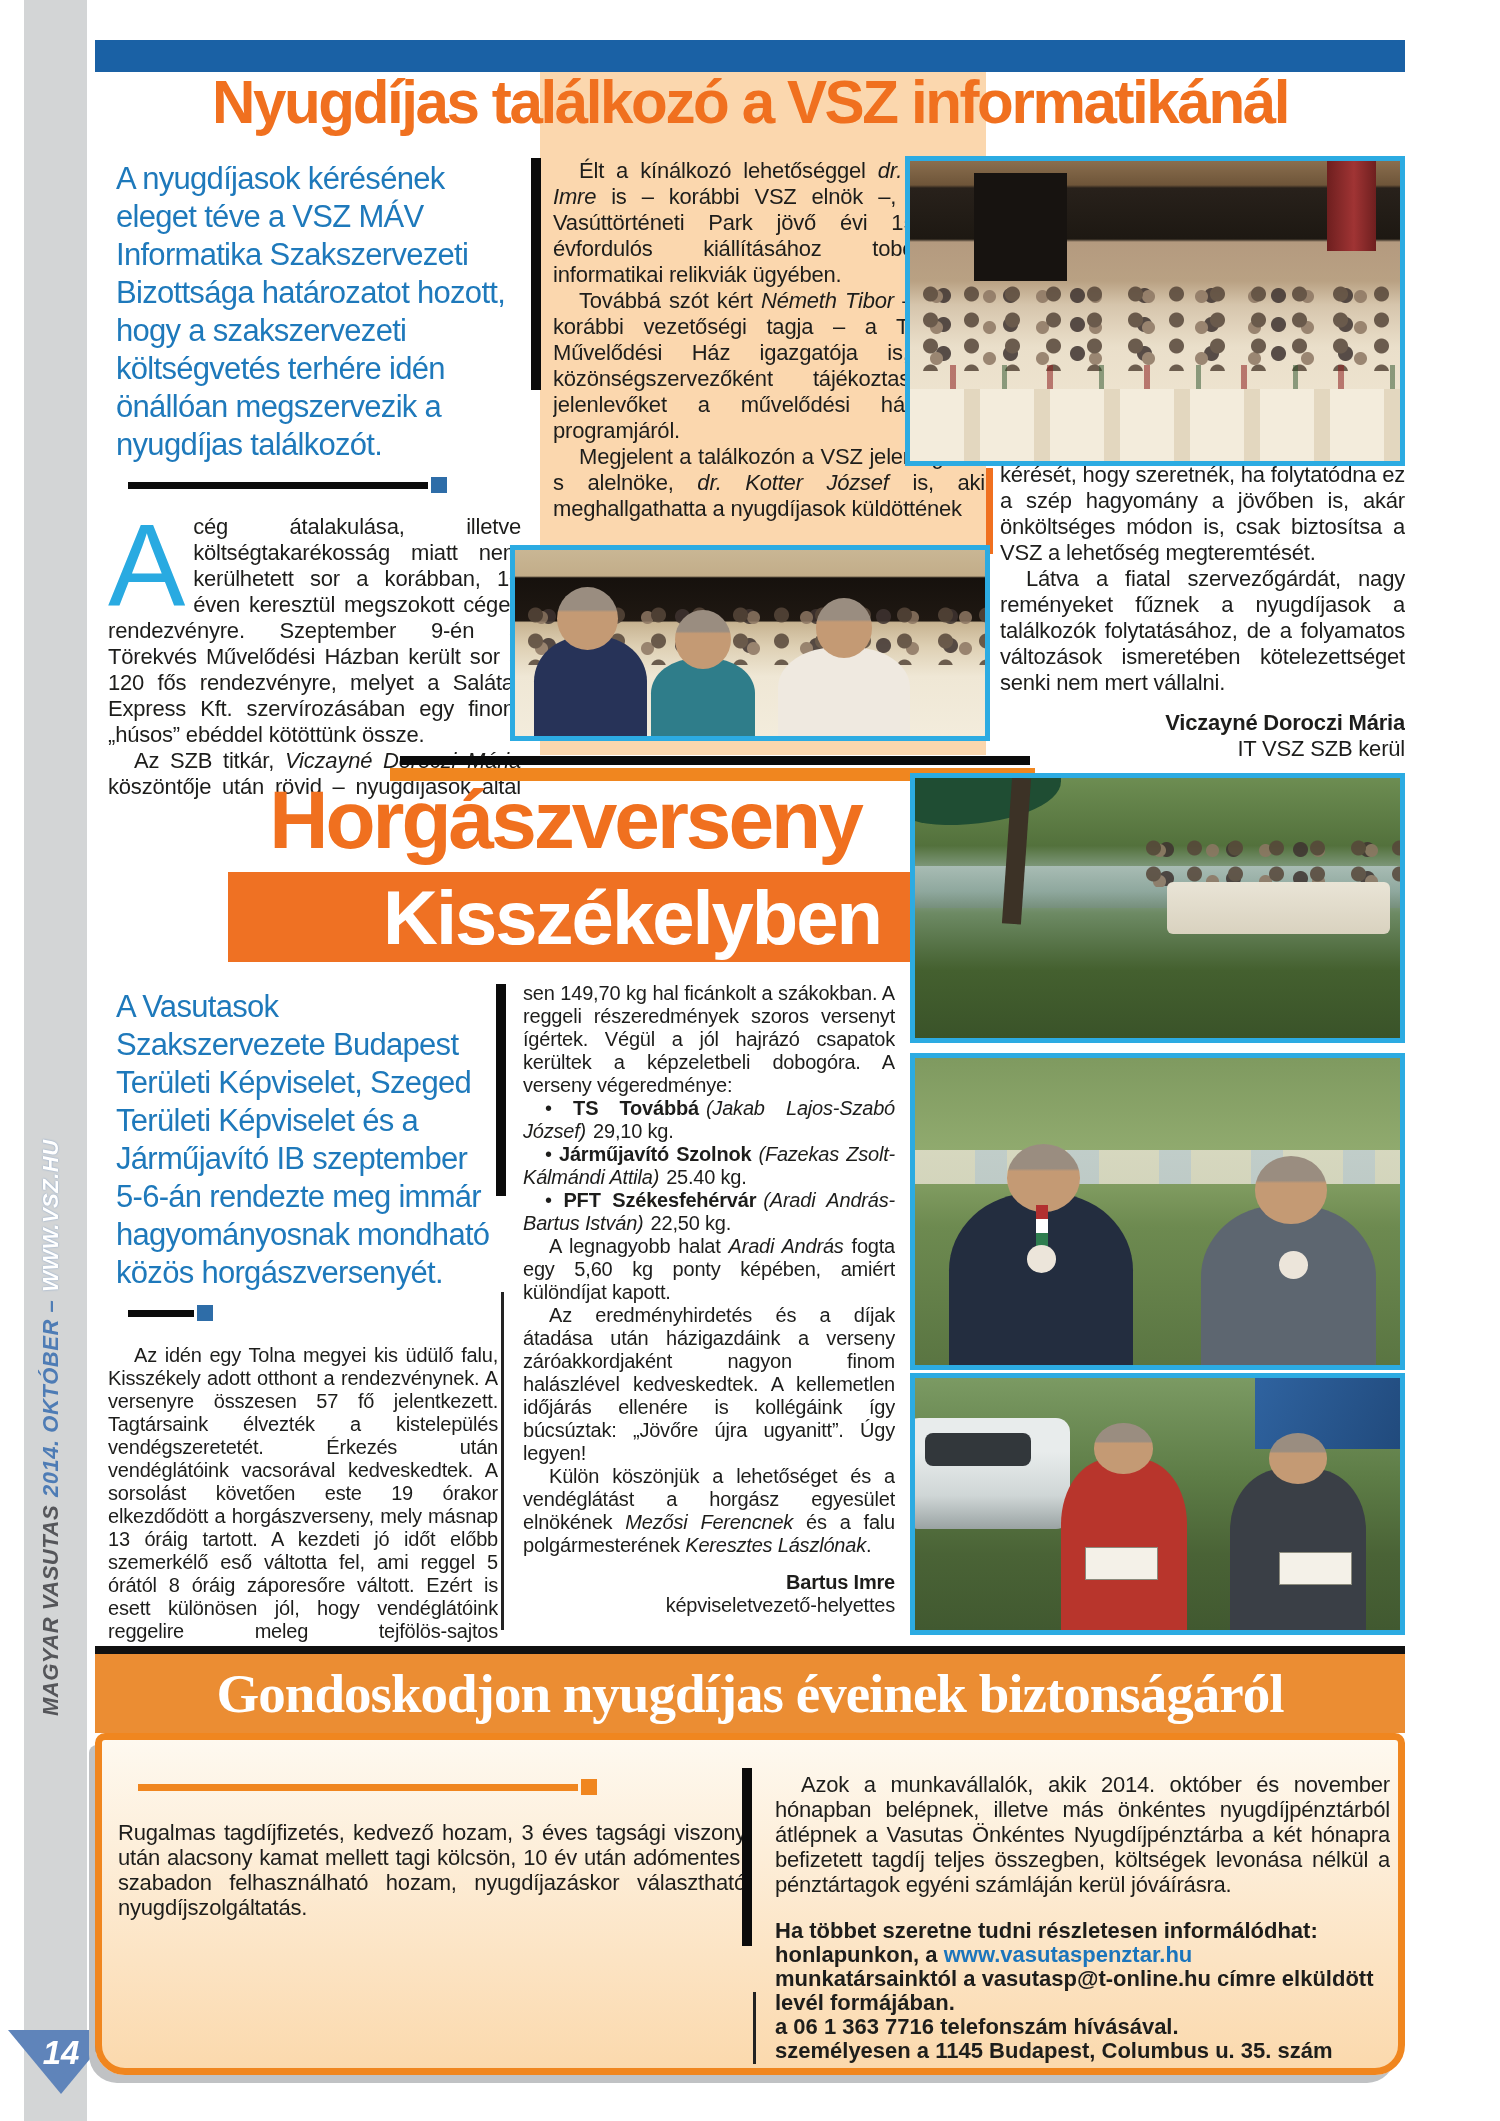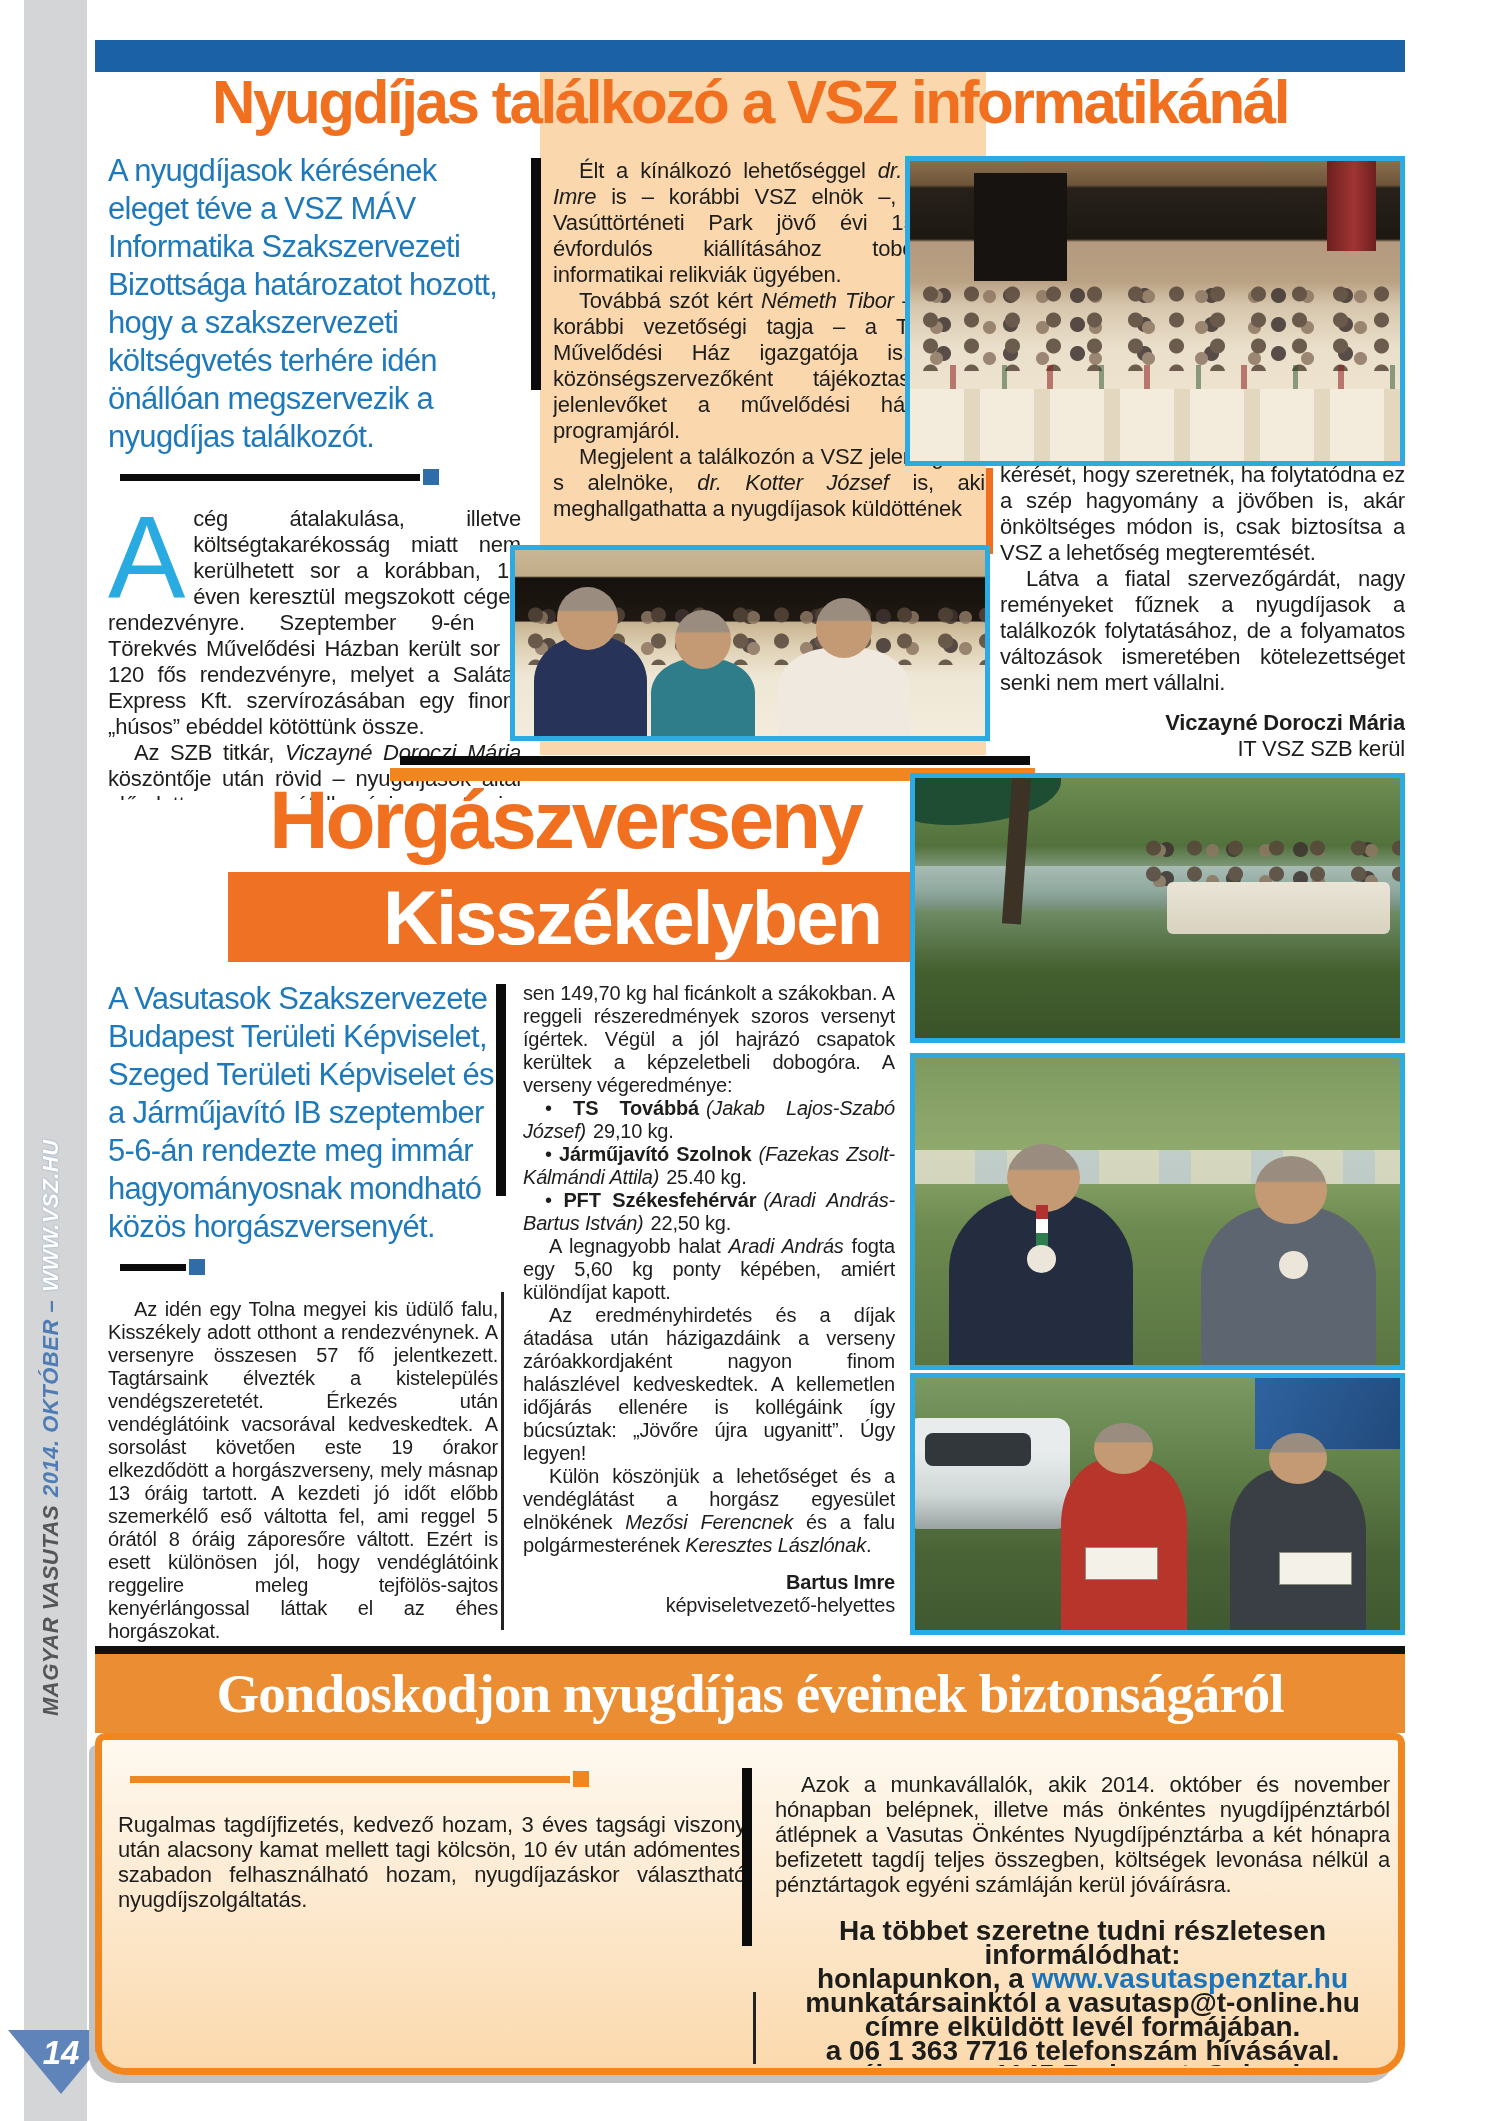--- a/index.html
+++ b/index.html
@@ -14,21 +14,21 @@
   .v-mag{color:#55565a;}
   .v-issue{color:#4e7cb5;margin:0 8px;}
   .v-site{color:#ffffff;text-shadow:0 0 2px #7d9cc4;}
   .pagetri{position:absolute;left:8px;top:2030px;width:106px;height:64px;background:#5f84ba;
            clip-path:polygon(0 0,100% 0,50% 100%);color:#fff;font-style:italic;font-weight:bold;
            font-size:33px;text-align:center;line-height:46px;}
 
   
   .topbar{position:absolute;left:95px;top:40px;width:1310px;height:32px;background:#1a61a5;}
   .peach{position:absolute;left:540px;top:72px;width:446px;height:683px;background:#fbd7ae;}
-  .lead{font-size:31px;line-height:38px;color:#1e79bb;letter-spacing:-.7px;margin:0;}
+  .lead{font-size:31px;line-height:38px;color:#1e79bb;letter-spacing:-.7px;margin:8px;}
   .body{font-size:22px;line-height:26px;letter-spacing:-.2px;color:#1d1d1b;text-align:justify;}
   .body p{margin:0;}
   .body p.ind{text-indent:26px;}
   .dropcap{float:left;font-size:116px;line-height:92px;color:#29aae1;margin:6px 8px 0 0;}
   .sig{font-weight:bold;text-align:right;margin-top:14px !important;}
   .sigt{text-align:right;}
   .irule{display:inline-block;position:relative;height:7px;background:#0b0b0b;margin-left:12px;vertical-align:4px;}
   .irule::after{content:"";position:absolute;right:-19px;top:-5px;width:16px;height:16px;background:#2e6da8;}
   .irule.w330{width:300px;} .irule.w66{width:66px;}
   .irule.orange{background:#f0861f;width:440px;}
@@ -128,21 +128,21 @@
   .ad-box{position:absolute;left:95px;top:1733px;width:1310px;height:342px;border:7px solid #f0861f;
           border-radius:10px 10px 30px 30px;background:linear-gradient(180deg,#fef9f0,#fbd9ad);
           box-shadow:-8px 10px 0 -2px #c0c2c4;}
   .ad-left{left:118px;top:1758px;width:628px;height:306px;}
   .ad-left .lead{font-size:30px;}
   .ad-left .body{margin-top:16px;font-size:22px;line-height:25px;}
   .ad-vbar{left:742px;top:1768px;height:178px;}
   .ad-thin{left:753px;top:1992px;height:72px;}
   .ad-right{left:775px;top:1750px;width:615px;height:316px;}
   .ad-right .body{font-size:22px;line-height:25px;text-indent:26px;}
-  .info{font-weight:bold;font-size:28px;line-height:24px;text-align:center;margin:0;}
+  .info{font-weight:bold;font-size:22px;line-height:24px;text-align:left;margin:0;}
   .info.first{margin-top:5px;}
   .link{color:#1b75bc;}
 </style>
 </head>
 <body>
 
 <div id="page" data-name="magazine-page">
 
   <div class="side-strip" data-name="sidebar-strip"></div>
   <div class="vtext" data-name="sidebar-vertical-text"><span class="v-mag" data-name="magazine-name">MAGYAR VASUTAS</span><span class="v-issue" data-name="issue-date">2014. OKTÓBER –</span><span class="v-site" data-name="website-text">WWW.VSZ.HU</span></div>

